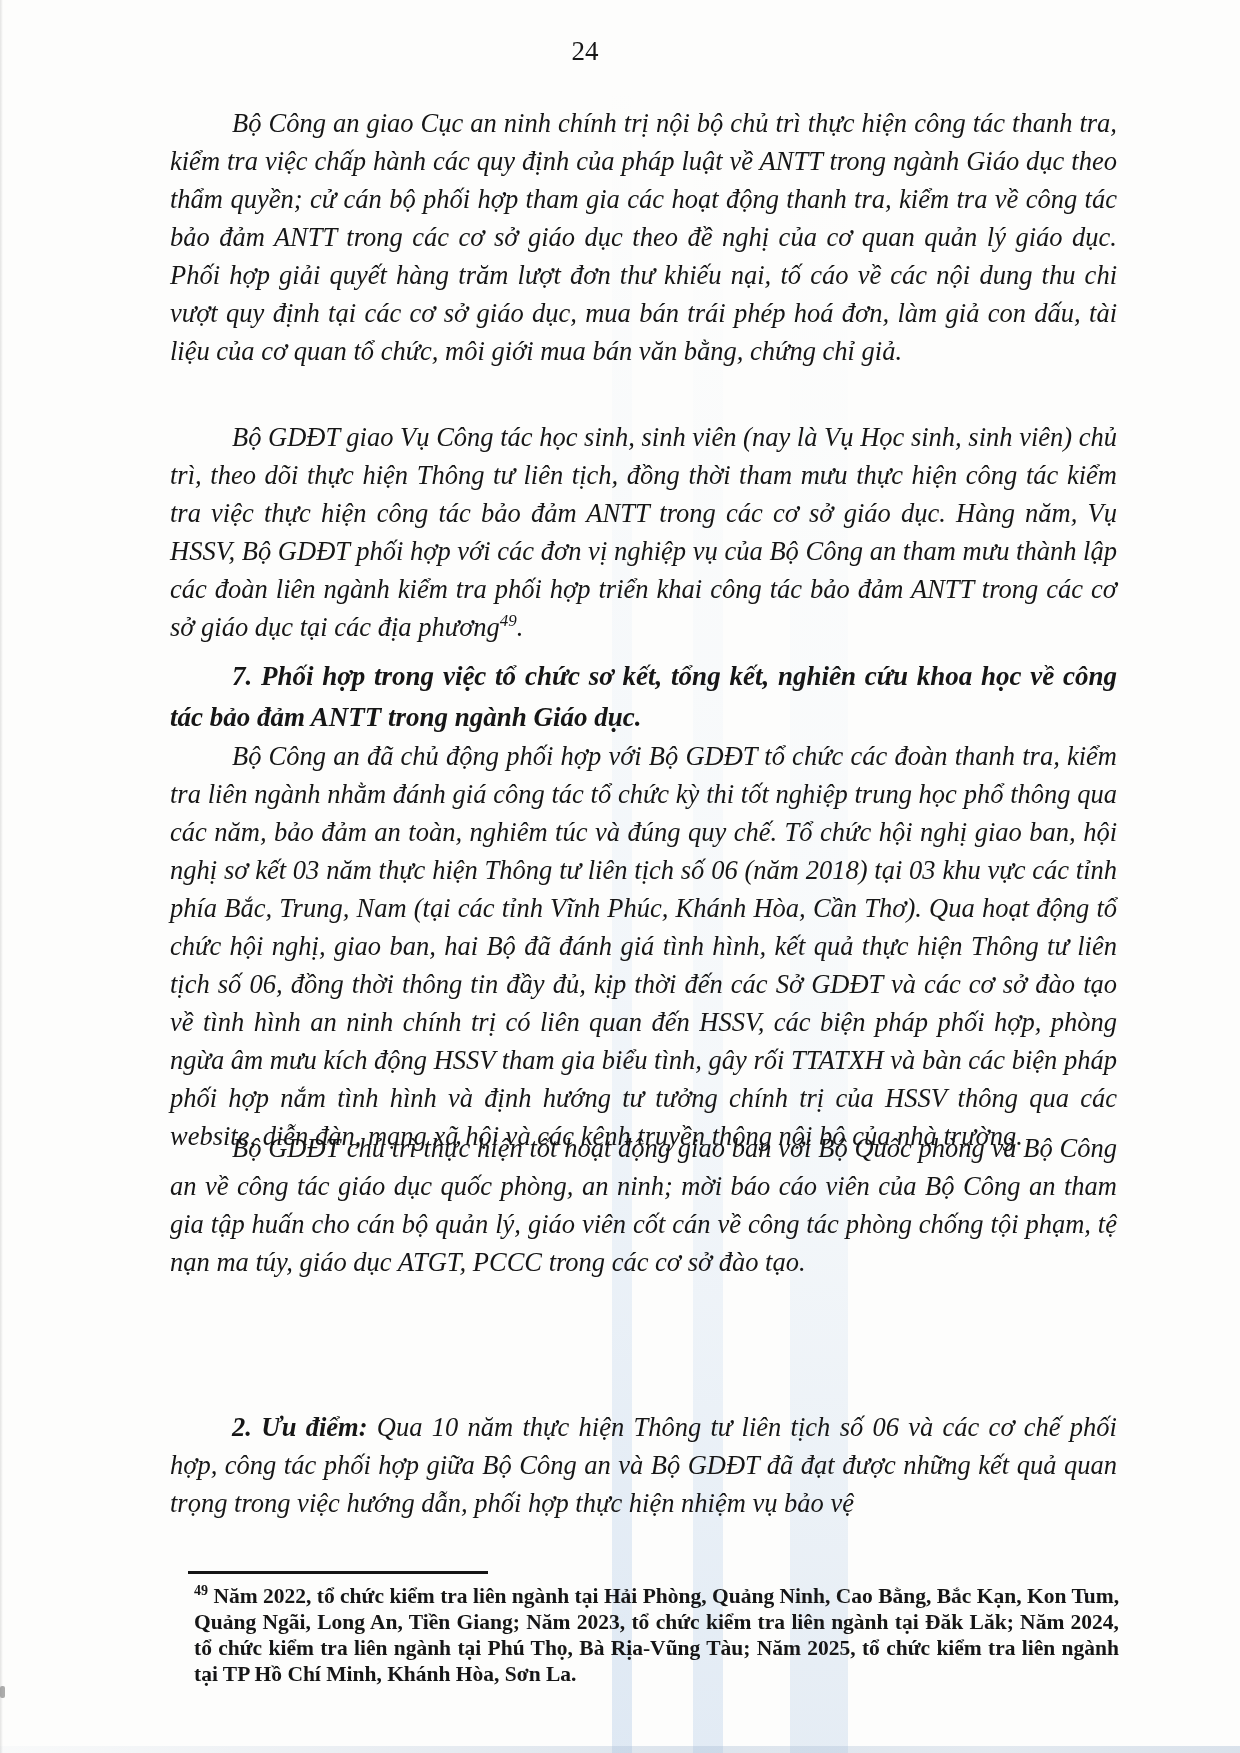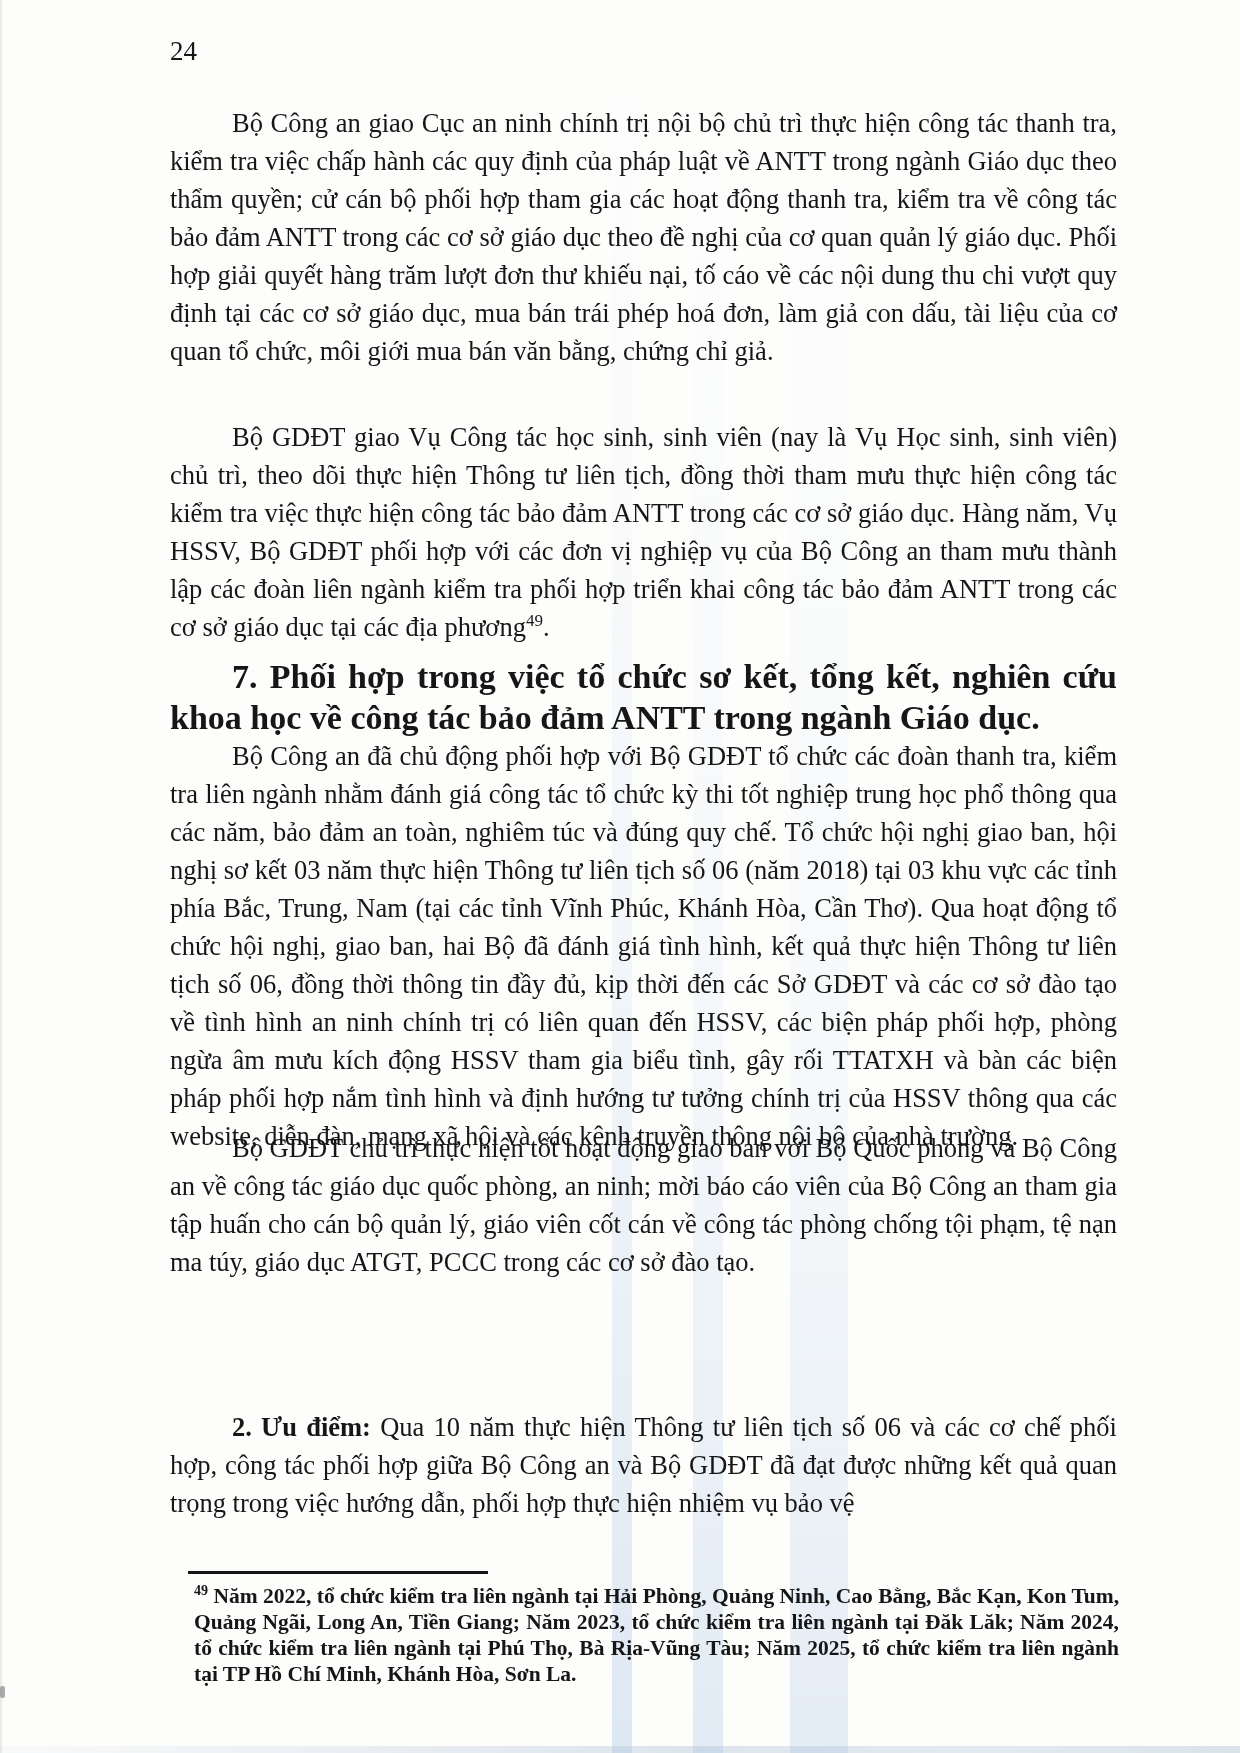--- a/index.html
+++ b/index.html
@@ -21,29 +21,29 @@
     background:linear-gradient(to bottom,rgba(203,221,241,0) 5%,rgba(203,221,241,0.22) 55%,rgba(186,208,233,0.45) 99%);}
   .streak.s2{left:693px;width:30px;
     background:linear-gradient(to bottom,rgba(206,223,242,0) 8%,rgba(206,223,242,0.18) 60%,rgba(186,208,233,0.40) 99%);}
   .streak.s3{left:790px;width:58px;
     background:linear-gradient(to bottom,rgba(210,226,243,0) 10%,rgba(210,226,243,0.16) 62%,rgba(190,210,232,0.38) 99%);}
   .bottom-band{position:absolute;left:0;right:0;bottom:0;height:7px;
     background:linear-gradient(to right,rgba(175,192,214,0.06) 0%,rgba(175,192,214,0.25) 30%,rgba(168,188,212,0.38) 55%,rgba(168,188,212,0.30) 80%,rgba(168,188,212,0.42) 100%);}
 
   .pagenum{
     position:absolute;top:36px;left:170px;width:830px;
-    font-size:27px;
+    text-align:center;font-size:27px;
   }
   .block{
     position:absolute;left:170px;width:947px;
     font-size:26.5px;line-height:38px;
     text-align:justify;text-justify:inter-word;
   }
-  .block.indent{text-indent:62px;}
-  .hbold{font-weight:bold;font-size:34px;line-height:41px;}
+  .block.indent{text-indent:62px;font-style:italic;}
+  .hbold{font-weight:bold;font-size:27px;line-height:41px;}
   sup.fnref{font-size:17px;line-height:0;vertical-align:super;}
   .fn-rule{position:absolute;left:188px;top:1571px;width:300px;height:3px;background:#151515;}
   .footnote{
     position:absolute;left:194px;top:1583px;width:925px;
     font-size:21.5px;line-height:26px;text-align:justify;font-weight:bold;
   }
   .footnote sup{font-size:14px;line-height:0;}
 </style>
 </head>
 <body>

